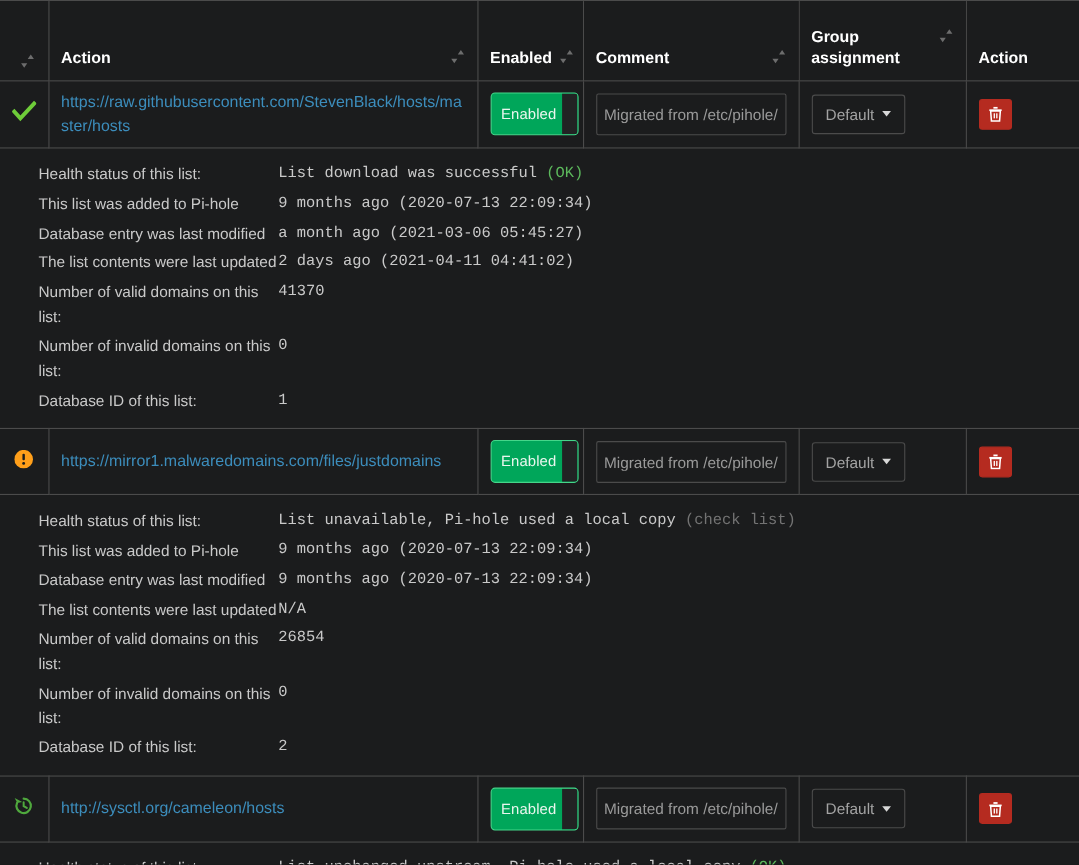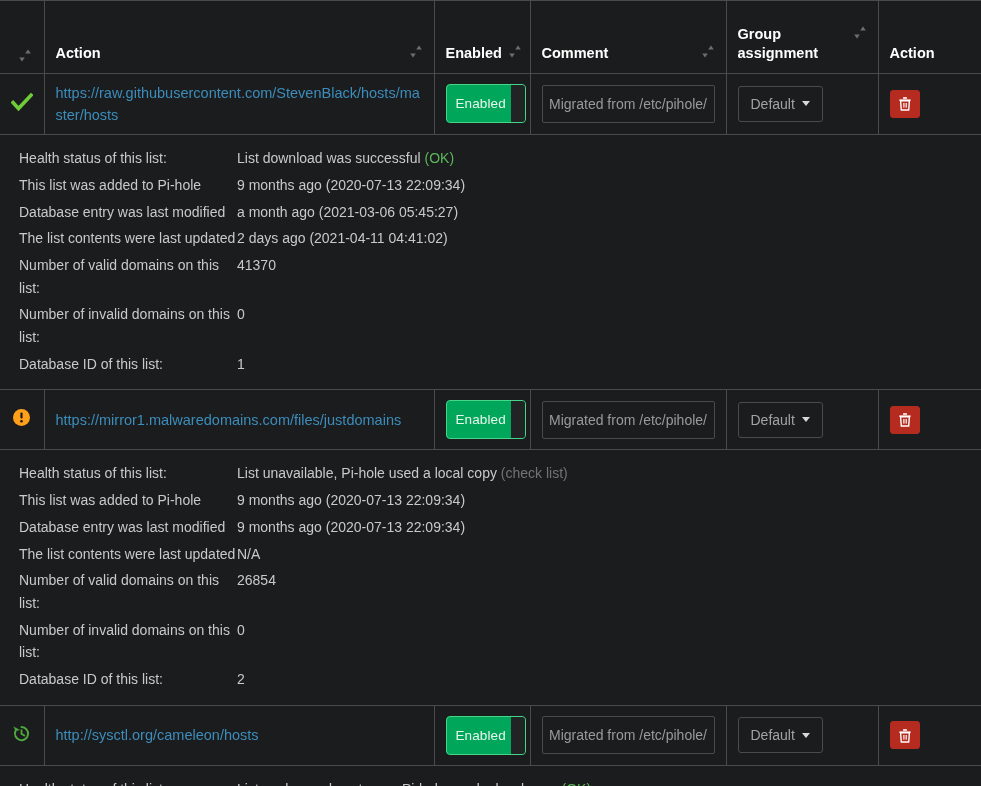--- a/index.html
+++ b/index.html
@@ -167,39 +167,39 @@
   }
   .del-btn svg { display: block; }
 
   
   tr.detail-row > td {
     border-left: none;
     border-right: none;
     border-top: 1px solid #4b4b4b;
     border-bottom: 1px solid #4b4b4b;
     background: #1b1c1d;
-    padding: 10px 0 12px 0;
+    padding: 10px 0 12px 16px;
     height: auto;
   }
   table.detail {
     border-collapse: collapse;
     width: 100%;
   }
   table.detail td {
     border: none;
     background: transparent;
     padding: 2px 0;
     font-size: 14px;
     color: #c9c9c9;
     height: auto;
     line-height: 1.62;
     vertical-align: top;
   }
   table.detail td.d-label { width: 237px; padding-left: 19px; }
-  table.detail td.d-value { color: #c9c9c9; }
+  table.detail td.d-value { color: #c9c9c9; font-family: Liberation Mono, monospace; }
   .ok-tag   { color: #5cb85c; }
   .warn-tag { color: #737373; cursor: pointer; }
 </style>
 </head>
 <body>
 
 <div class="table-wrap">
   <table class="adlist">
     <colgroup>
       <col class="c-icon">

